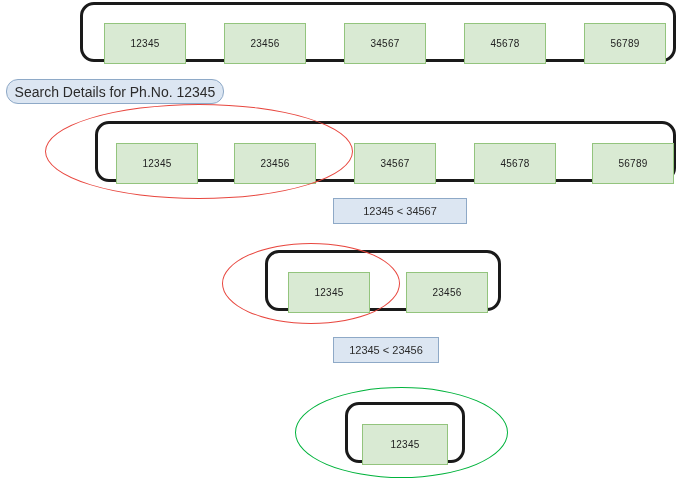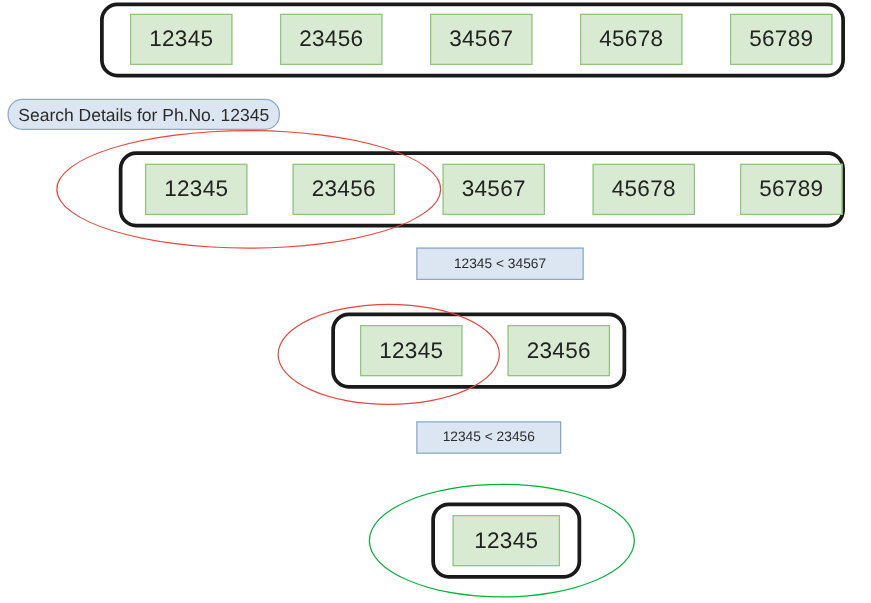--- a/index.html
+++ b/index.html
@@ -28,23 +28,24 @@
 
   
   .cell {
     position: absolute;
     box-sizing: border-box;
     background: #d9ead3;
     border: 1px solid #93c47d;
     display: flex;
     align-items: center;
     justify-content: center;
-    font-size: 18px;
+    font-size: 10px;
     color: #222222;
     letter-spacing: .2px;
+    margin-top: 12px;
   }
 
   
   .caption {
     position: absolute;
     box-sizing: border-box;
     background: #dce6f2;
     border: 1px solid #8ea9c7;
     display: flex;
     align-items: center;
@@ -96,19 +97,19 @@
 
 <div class="caption compare" style="left:333px; top:198px; width:134px; height:26px;">12345 &lt; 34567</div>
 
 <div class="node-group" style="left:265px; top:250px; width:236px; height:61px;"></div>
 
 <div class="cell" style="left:288px; top:260px; width:82px; height:41px;">12345</div>
 <div class="cell" style="left:406px; top:260px; width:82px; height:41px;">23456</div>
 
 <div class="ellipse red" style="left:222px; top:243px; width:178px; height:81px;"></div>
 
-<div class="caption compare" style="left:333px; top:337px; width:116px; height:26px;">12345 &lt; 23456</div>
+<div class="caption compare" style="left:333px; top:337px; width:106px; height:26px;">12345 &lt; 23456</div>
 
 <div class="node-group" style="left:345px; top:402px; width:120px; height:61px;"></div>
 
 <div class="cell" style="left:362px; top:412px; width:86px; height:41px;">12345</div>
 
 <div class="ellipse green" style="left:295px; top:387px; width:213px; height:91px;"></div>
 
 </body></html>

